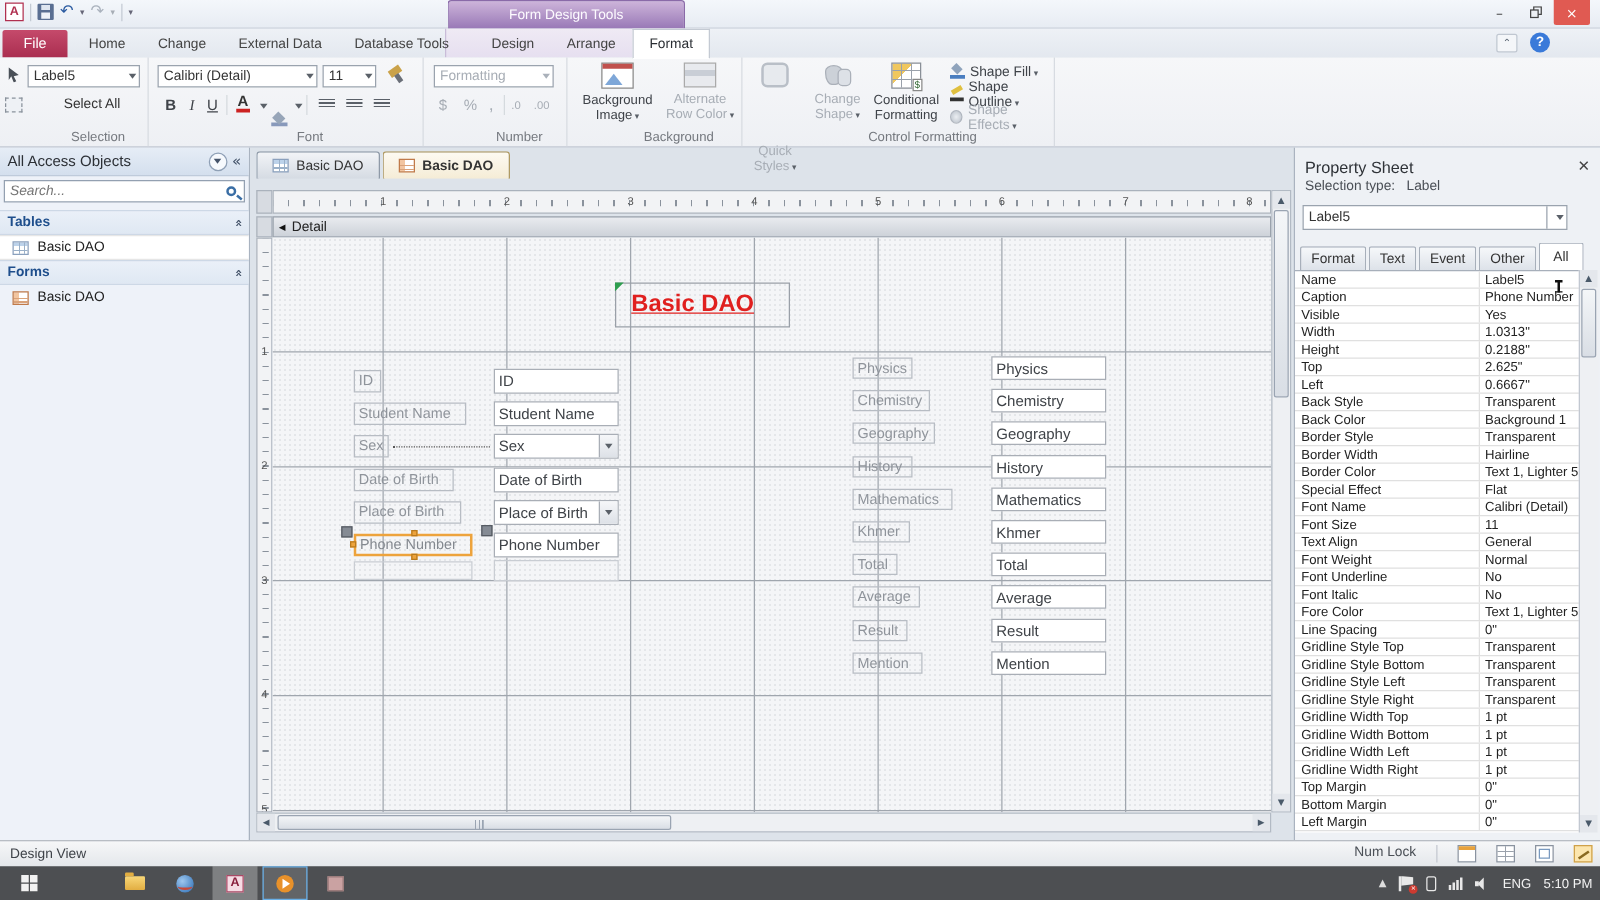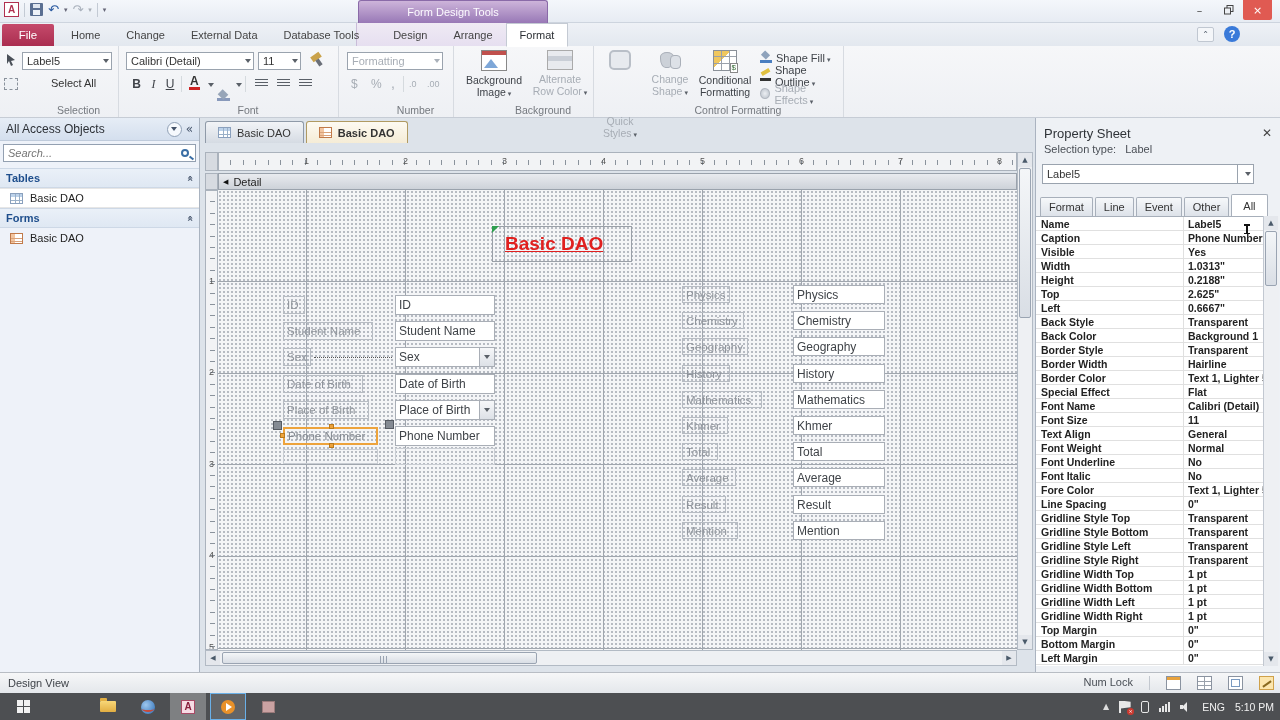--- a/index.html
+++ b/index.html
@@ -135,21 +135,21 @@
   
   .propsheet{position:absolute;left:1035px;top:118px;width:245px;height:554px;background:#eef1f5;border-left:1px solid #aab3c0;}
   .ps-title{position:absolute;left:8px;top:8px;font-size:13px;color:#2f3338;}
   .ps-close{position:absolute;right:8px;top:8px;color:#444;font-size:12px;}
   .ps-seltype{position:absolute;left:8px;top:25px;color:#4a4f56;font-size:11px;}
   .ps-combo{position:absolute;left:6px;top:46px;width:212px;height:20px;}
   .ps-tabs{position:absolute;left:4px;top:76px;display:flex;align-items:flex-end;height:22px;}
   .ps-tab{padding:3px 8px 3px;border:1px solid #a7afba;border-bottom:none;background:linear-gradient(#f6f8fa,#dde2e9);margin-right:2px;border-radius:2px 2px 0 0;color:#333;}
   .ps-tab.active{background:#fff;padding:5px 11px 4px;position:relative;z-index:2;}
   .ps-grid{position:absolute;left:0;top:98px;width:228px;height:450px;background:#fff;border-top:1px solid #a7afba;overflow:hidden;}
-  .ps-row{display:flex;height:14px;border-bottom:1px solid #e0e0e0;font-size:10.5px;color:#222;font-weight:bold;}
+  .ps-row{display:flex;height:14px;border-bottom:1px solid #e0e0e0;font-size:10.5px;color:#222;}
   .ps-row .pl{width:147px;padding:1px 0 0 5px;overflow:hidden;white-space:nowrap;}
   .ps-row .pv{flex:1;border-left:1px solid #e0e0e0;padding:1px 0 0 4px;overflow:hidden;white-space:nowrap;}
   .ps-scroll{position:absolute;right:1px;top:98px;width:16px;height:450px;background:#eef0f3;border-left:1px solid #c2c8d1;}
   .ibeam{position:absolute;width:1.5px;height:10px;background:#111;}
   .ibeam:before,.ibeam:after{content:"";position:absolute;left:-2px;width:6px;height:1.5px;background:#111;}
   .ibeam:after{bottom:0;}
 
   
   .statusbar{position:absolute;left:0;top:672px;width:1280px;height:21px;background:linear-gradient(#f6f7f8,#e4e7eb);border-top:1px solid #b8bdc4;display:flex;align-items:center;}
   .sb-left{padding-left:8px;color:#3f4349;}
@@ -494,21 +494,21 @@
       <span style="margin-left:6px;">Label</span>
     </div>
     <div class="ps-combo combo" style="height:20px;">
       <span class="flex">Label5</span>
       <span style="border-left:1px solid #9aa3ae;height:18px;display:flex;align-items:center;padding-left:4px;margin-left:2px;">
           <span class="caret"></span>
         </span>
     </div>
     <div class="ps-tabs" id="ps-tabs">
         <div class="ps-tab">Format</div>
-        <div class="ps-tab">Line</div>
+        <div class="ps-tab">Text</div>
         <div class="ps-tab">Event</div>
         <div class="ps-tab">Other</div>
         <div class="ps-tab active">All</div>
       </div>
     <div class="ps-grid" id="ps-grid">
         <div class="ps-row">
           <div class="pl">Name</div>
           <div class="pv">Label5</div>
         </div>
         <div class="ps-row">

